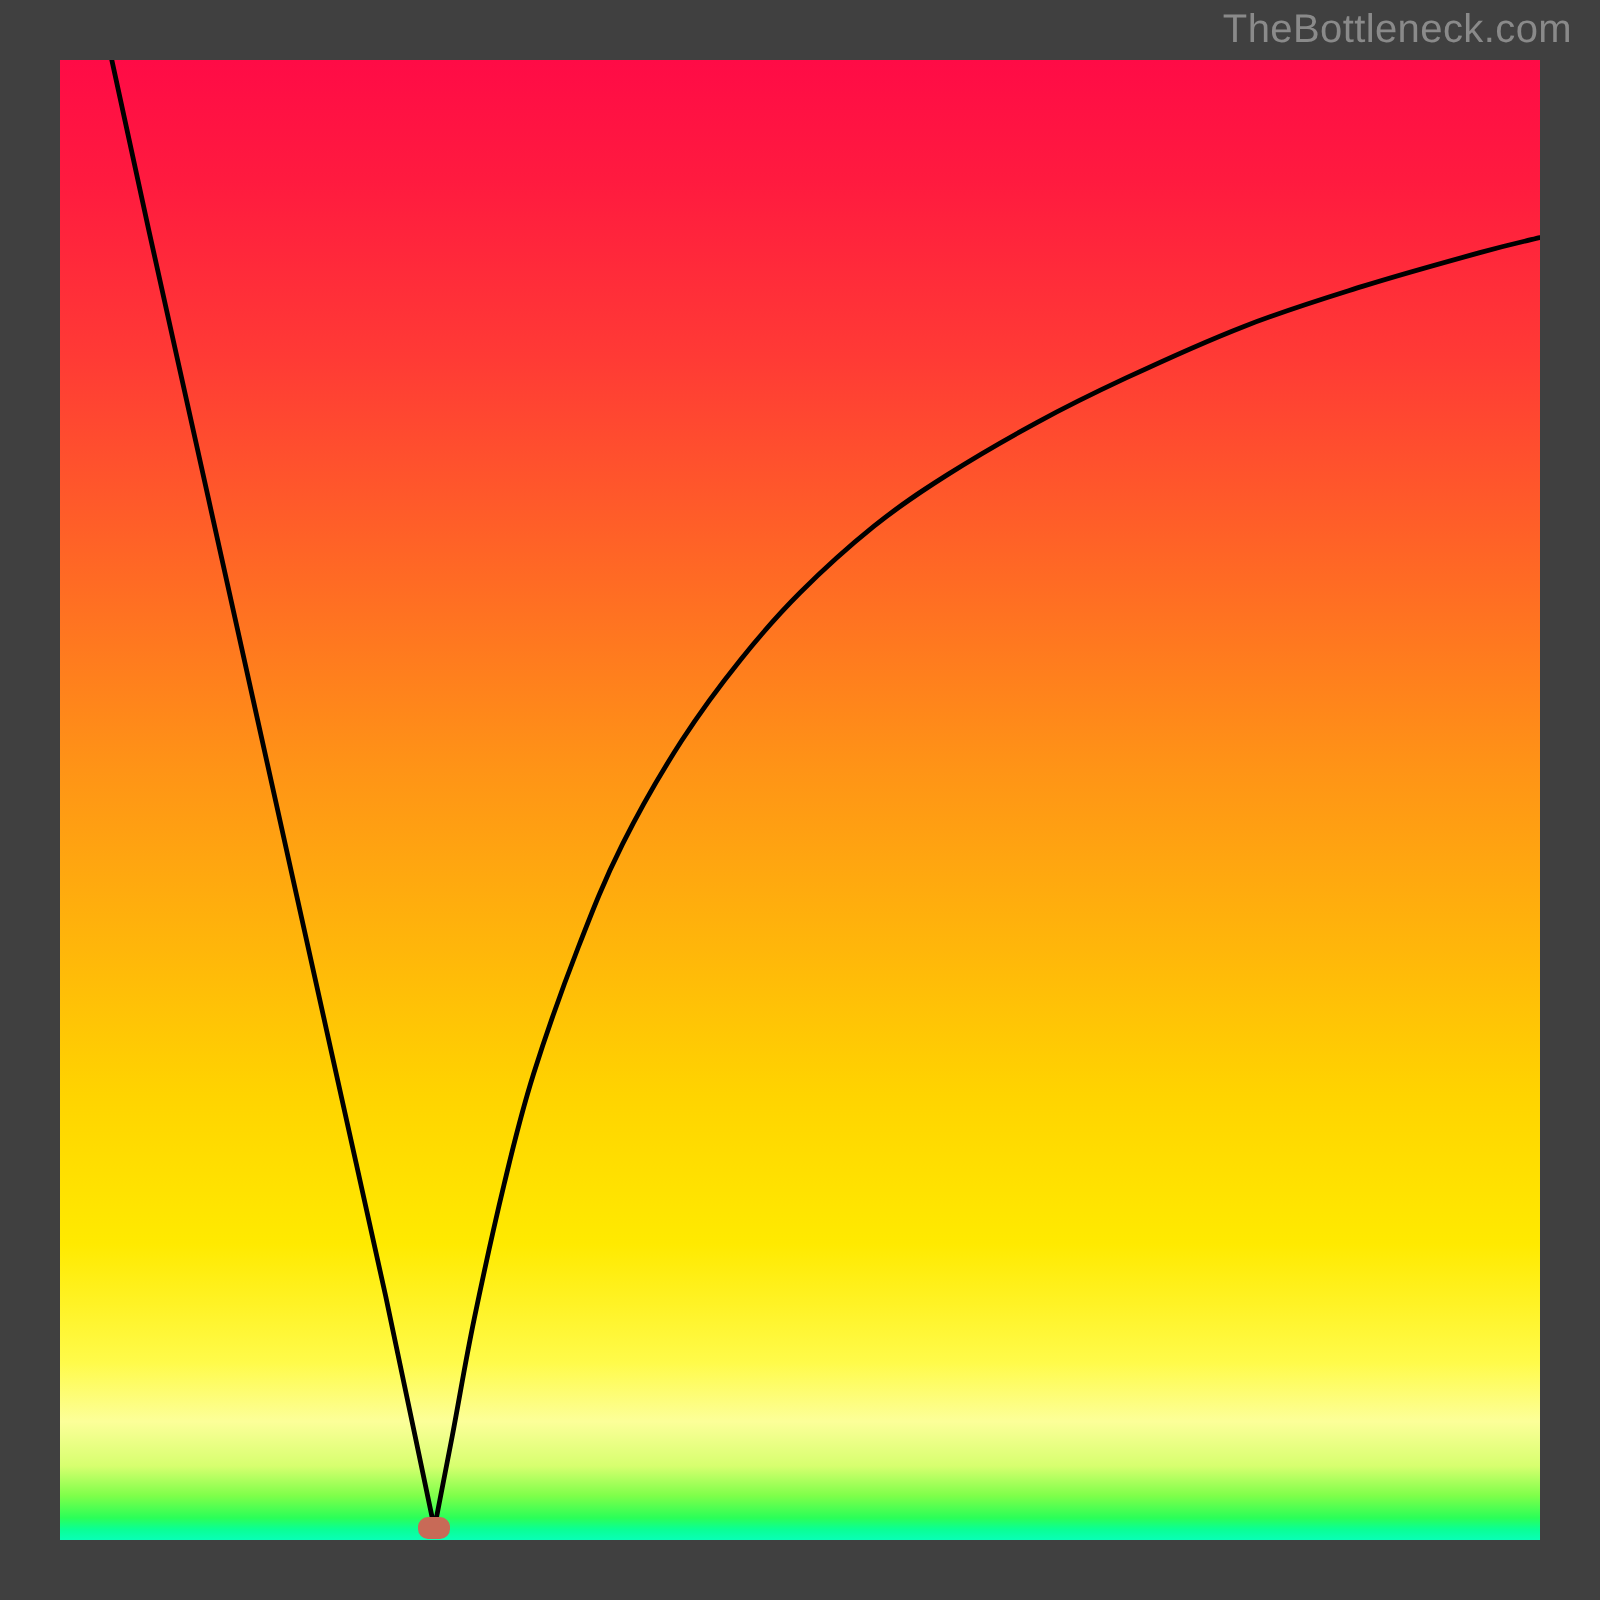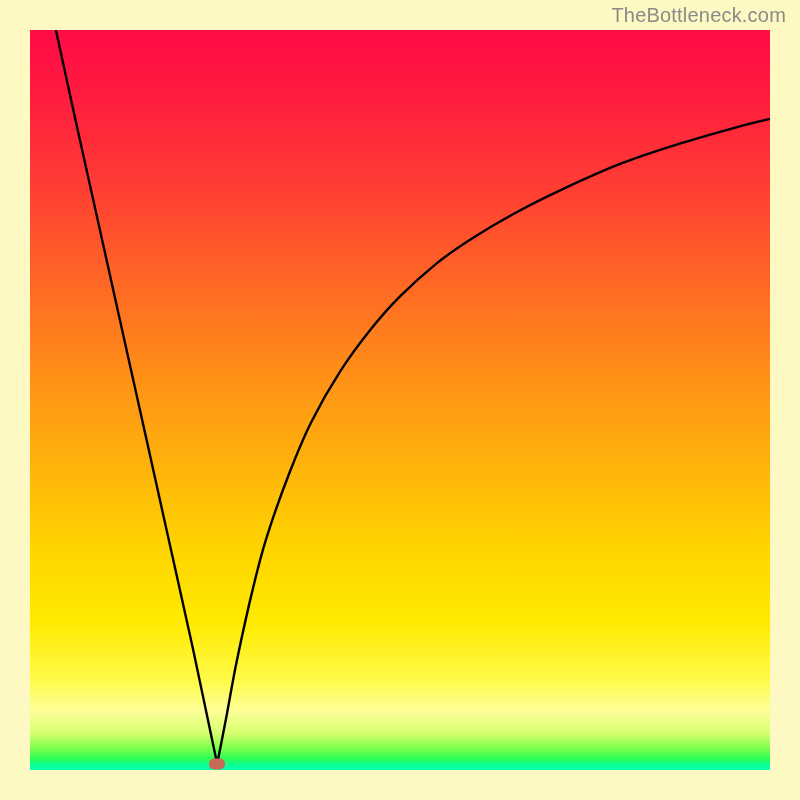--- a/index.html
+++ b/index.html
@@ -7,21 +7,21 @@
     padding: 0;
     width: 800px;
     height: 800px;
     overflow: hidden;
     background: #000;
     font-family: Arial, Helvetica, sans-serif;
   }
   .frame {
     position: absolute;
     inset: 0;
-    background: #fef9c3;
+    background: #404040;
   }
   .plot {
     position: absolute;
     left: 30px;
     top: 30px;
     width: 740px;
     height: 740px;
     overflow: hidden;
   }
   .gradient {

